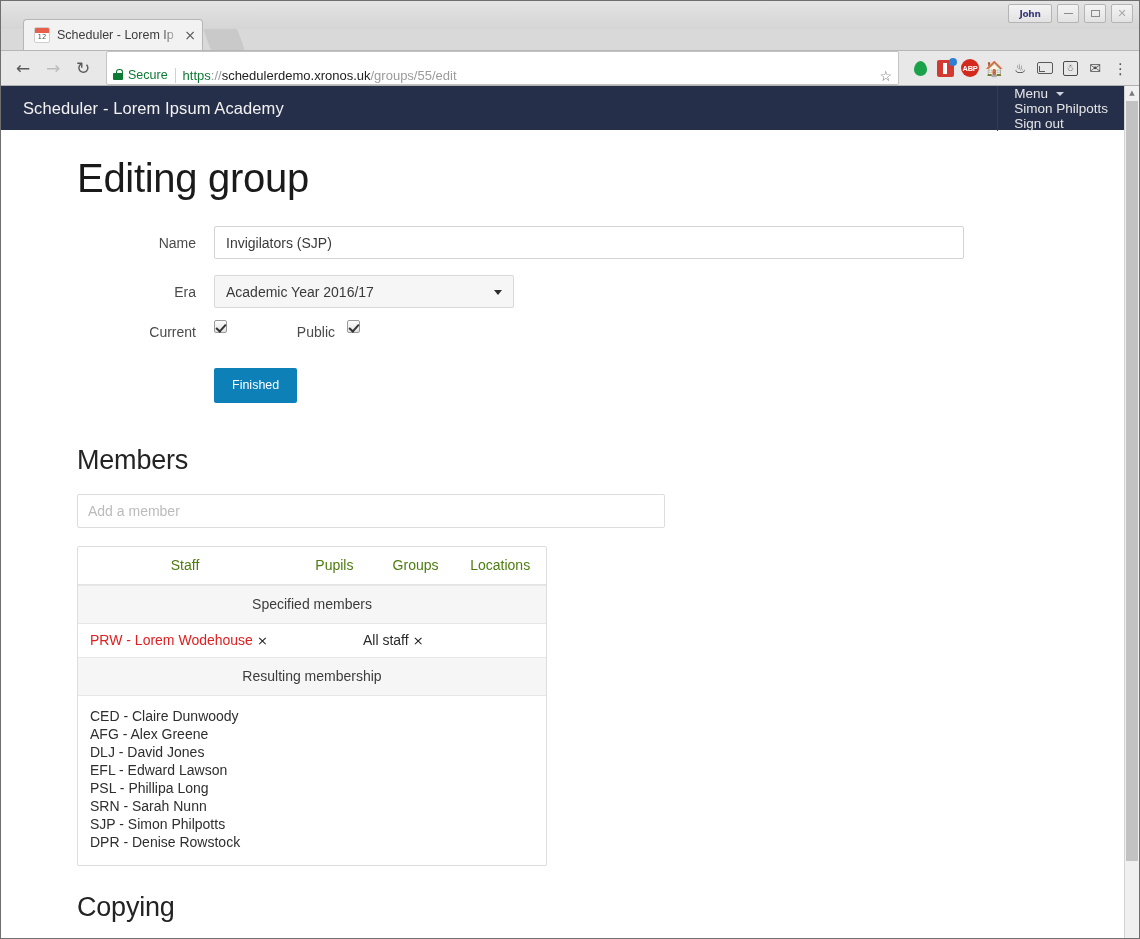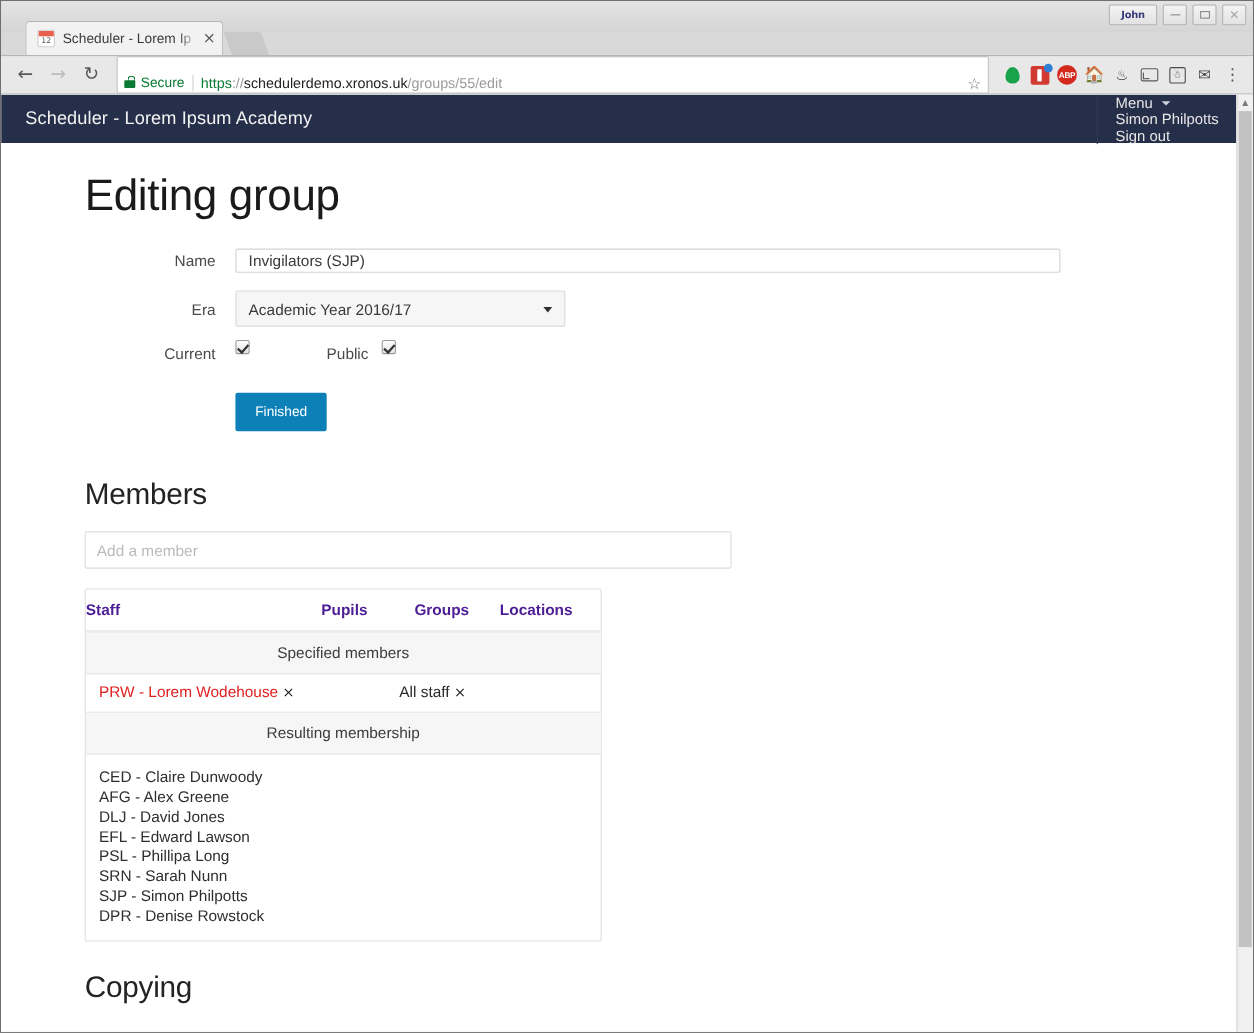--- a/index.html
+++ b/index.html
@@ -278,21 +278,21 @@
     margin-bottom: 16px;
   }
   .form-label {
     width: 137px;
     text-align: right;
     padding-right: 18px;
     font-size: 14px;
     color: #4a4a4a;
   }
   .text-input {
-    height: 22px;
+    height: 33px;
     width: 750px;
     border: 1px solid #d3d3d3;
     border-radius: 2px;
     padding: 0 11px;
     font-size: 14px;
     color: #3a3a3a;
     background: #fff;
     font-family: "Liberation Sans", sans-serif;
     outline: none;
   }
@@ -397,21 +397,21 @@
     border: 1px solid #dedede;
     border-radius: 2px;
     overflow: hidden;
     background: #fff;
   }
   .mtable-head {
     display: flex;
     padding: 10px 0 11px 0;
     border-bottom: 1px solid #e4e4e4;
   }
-  .mh { font-size: 14px; font-weight: bold; color: #4c1d95; text-align: left; }
+  .mh { font-size: 14px; font-weight: normal; color: #4d7c0f; text-align: center; }
   .mh.staff { width: 215px; }
   .mh.pupils { width: 85px; }
   .mh.groups { width: 78px; }
   .mh.locations { width: 92px; }
 
   .mband {
     background: #f6f6f6;
     text-align: center;
     font-size: 14px;
     color: #3c3c3c;

